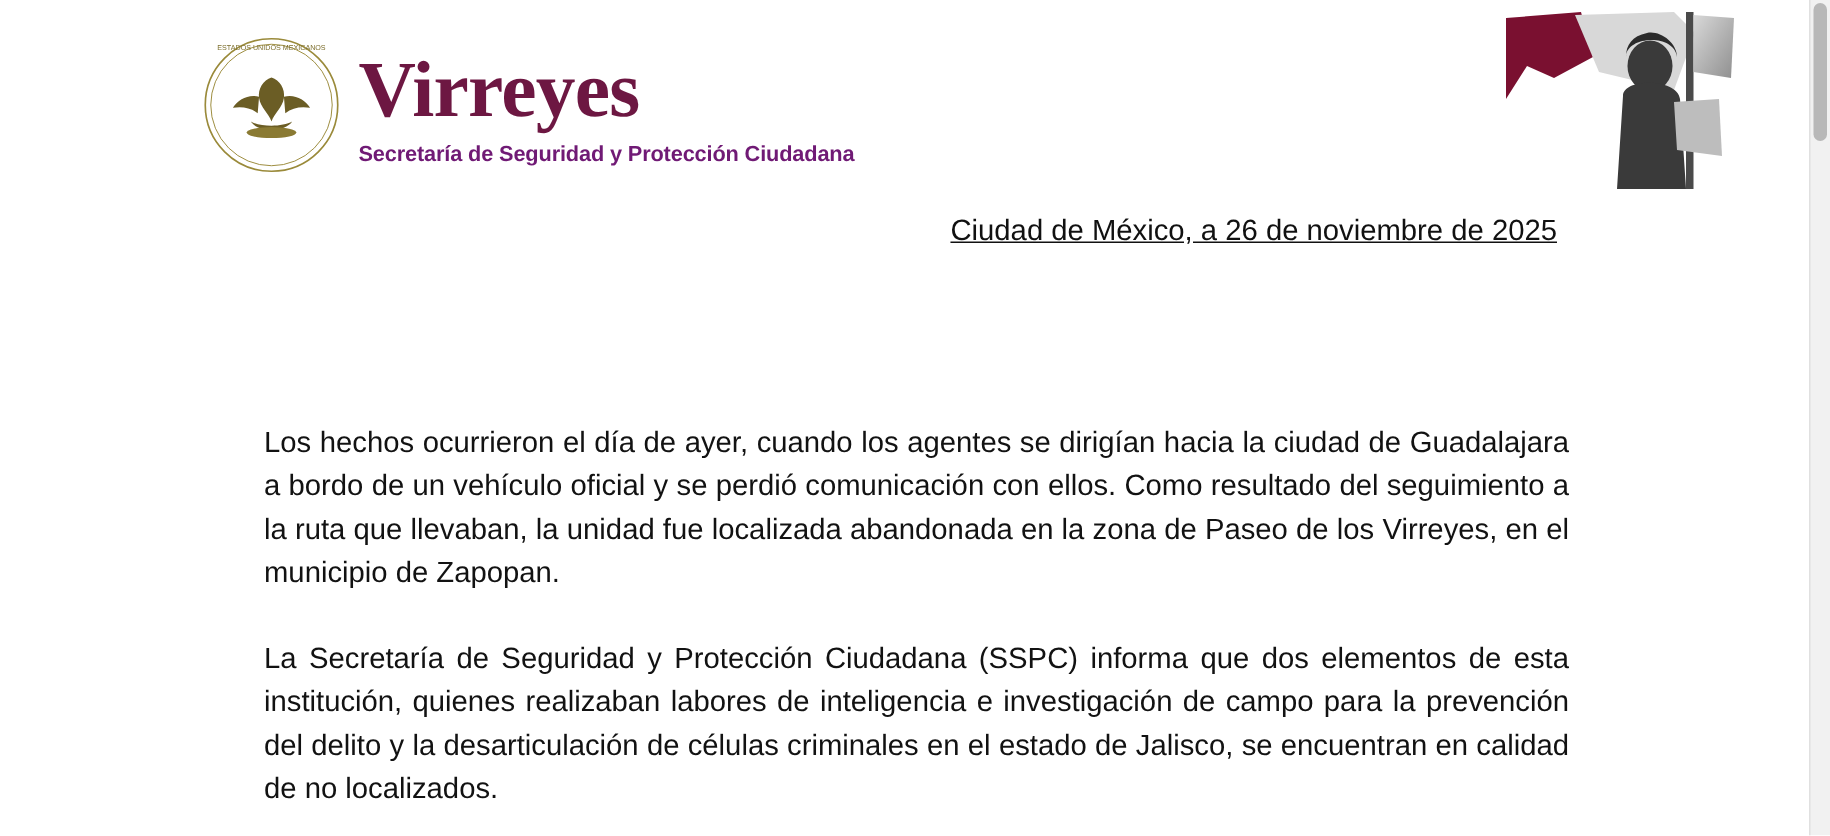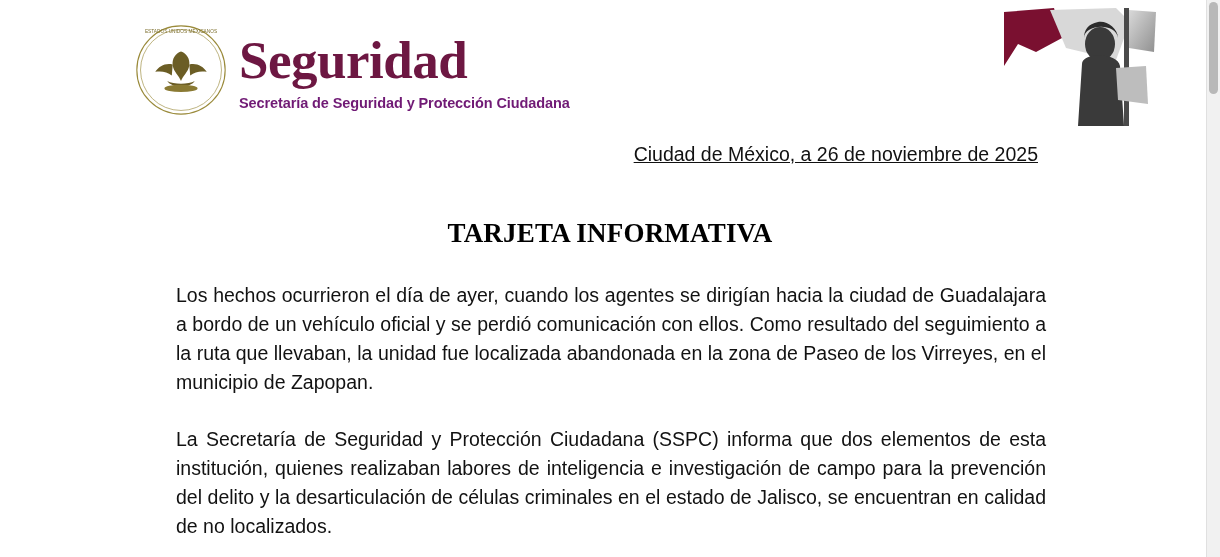--- a/index.html
+++ b/index.html
@@ -167,21 +167,21 @@
             <path d="M50 30 C44 32 40 38 41 45 C42 52 48 56 50 62 C52 56 58 52 59 45 C60 38 56 32 50 30 Z"></path>
             <path d="M41 44 C33 42 26 46 22 52 C29 51 35 52 40 56 Z"></path>
             <path d="M59 44 C67 42 74 46 78 52 C71 51 65 52 60 56 Z"></path>
             <path d="M35 62 C42 66 58 66 65 62 C60 70 40 70 35 62 Z"></path>
             <ellipse cx="50" cy="70" rx="18" ry="4" fill="#8a7a33"></ellipse>
           </g>
         </svg>
       </span>
 
       <div class="wordmark">
-        <div class="wordmark-title">Seguridad</div>
+        <div class="wordmark-title">Virreyes</div>
         <div class="wordmark-sub">Secretaría de Seguridad y Protección Ciudadana</div>
       </div>
     </div>
 
     <div class="flag-art">
       <svg viewBox="0 0 160 118" width="160" height="118" aria-hidden="true">
         <defs>
           <linearGradient id="gflag" x1="0" y1="0" x2="1" y2="1">
             <stop offset="0%" stop-color="#d9d9d9"></stop>
             <stop offset="100%" stop-color="#8f8f8f"></stop>
@@ -197,21 +197,20 @@
           <path d="M86 56 C86 44 122 44 124 58 L128 118 L82 118 Z"></path>
           <path d="M88 30 C88 16 120 14 122 30 C122 20 110 12 102 14 C92 16 88 22 88 30 Z" fill="#2b2b2b"></path>
         </g>
         <path d="M120 60 L150 58 L152 96 L122 92 Z" fill="#bdbdbd"></path>
       </svg>
     </div>
   </div>
 
   <div class="date-line">Ciudad de México, a 26 de noviembre de 2025</div>
 
-  <div class="doc-title">TARJETA INFORMATIVA</div>
 
   <div class="content">
     <p class="para">Los hechos ocurrieron el día de ayer, cuando los agentes se dirigían hacia la ciudad de Guadalajara a bordo de un vehículo oficial y se perdió comunicación con ellos. Como resultado del seguimiento a la ruta que llevaban, la unidad fue localizada abandonada en la zona de Paseo de los Virreyes, en el municipio de Zapopan.</p>
     <p class="para">La Secretaría de Seguridad y Protección Ciudadana (SSPC) informa que dos elementos de esta institución, quienes realizaban labores de inteligencia e investigación de campo para la prevención del delito y la desarticulación de células criminales en el estado de Jalisco, se encuentran en calidad de no localizados.</p>
   </div>
 
   <div class="scrollbar">
     <div class="scrollbar-thumb"></div>
   </div>
 

